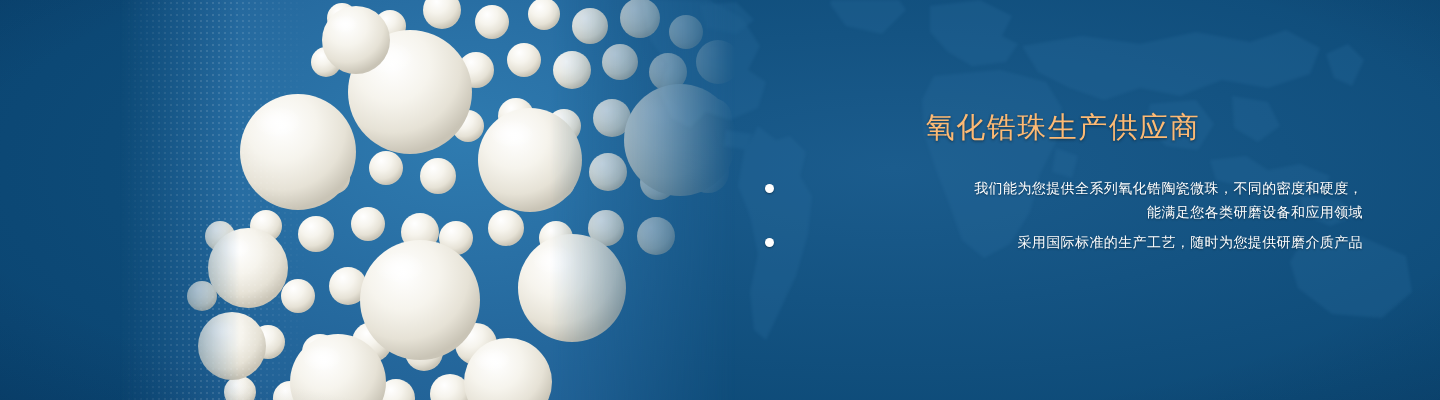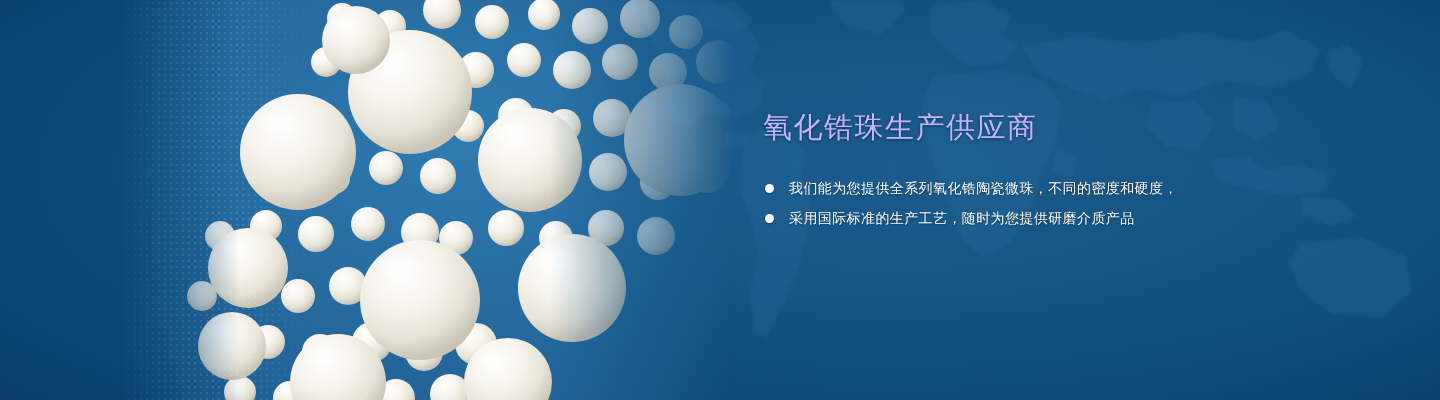--- a/index.html
+++ b/index.html
@@ -80,30 +80,32 @@
     position: absolute;
     left: 763px;
     top: 108px;
     width: 600px;
   }
   .headline {
     margin: 0;
     font-size: 29px;
     line-height: 38px;
     font-weight: 400;
-    color: #c4b5fd;
+    color: #fdba74;
     letter-spacing: 1.5px;
     text-shadow: 0 1px 3px rgba(0,0,0,.45);
     white-space: nowrap;
+    text-align: center;
   }
 
   .bullets {
     list-style: none;
     margin: 30px 0 0 0;
     padding: 0;
+    text-align: right;
   }
   .bullet {
     position: relative;
     padding-left: 26px;
     margin-bottom: 6px;
     font-size: 14px;
     line-height: 24px;
     color: #ffffff;
     letter-spacing: .4px;
     text-shadow: 0 1px 2px rgba(0,0,0,.40);
@@ -287,20 +289,21 @@
 
   <div class="bg-vignette"></div>
 
   <div class="copy">
     <h1 class="headline">氧化锆珠生产供应商</h1>
 
     <ul class="bullets">
       <li class="bullet">
         <span class="dot"></span>
         <span class="bullet-line">我们能为您提供全系列氧化锆陶瓷微珠，不同的密度和硬度，</span>
+        <span class="bullet-line">能满足您各类研磨设备和应用领域</span>
       </li>
       <li class="bullet">
         <span class="dot"></span>
         <span class="bullet-line">采用国际标准的生产工艺，随时为您提供研磨介质产品</span>
       </li>
     </ul>
   </div>
 
 </div>
 

